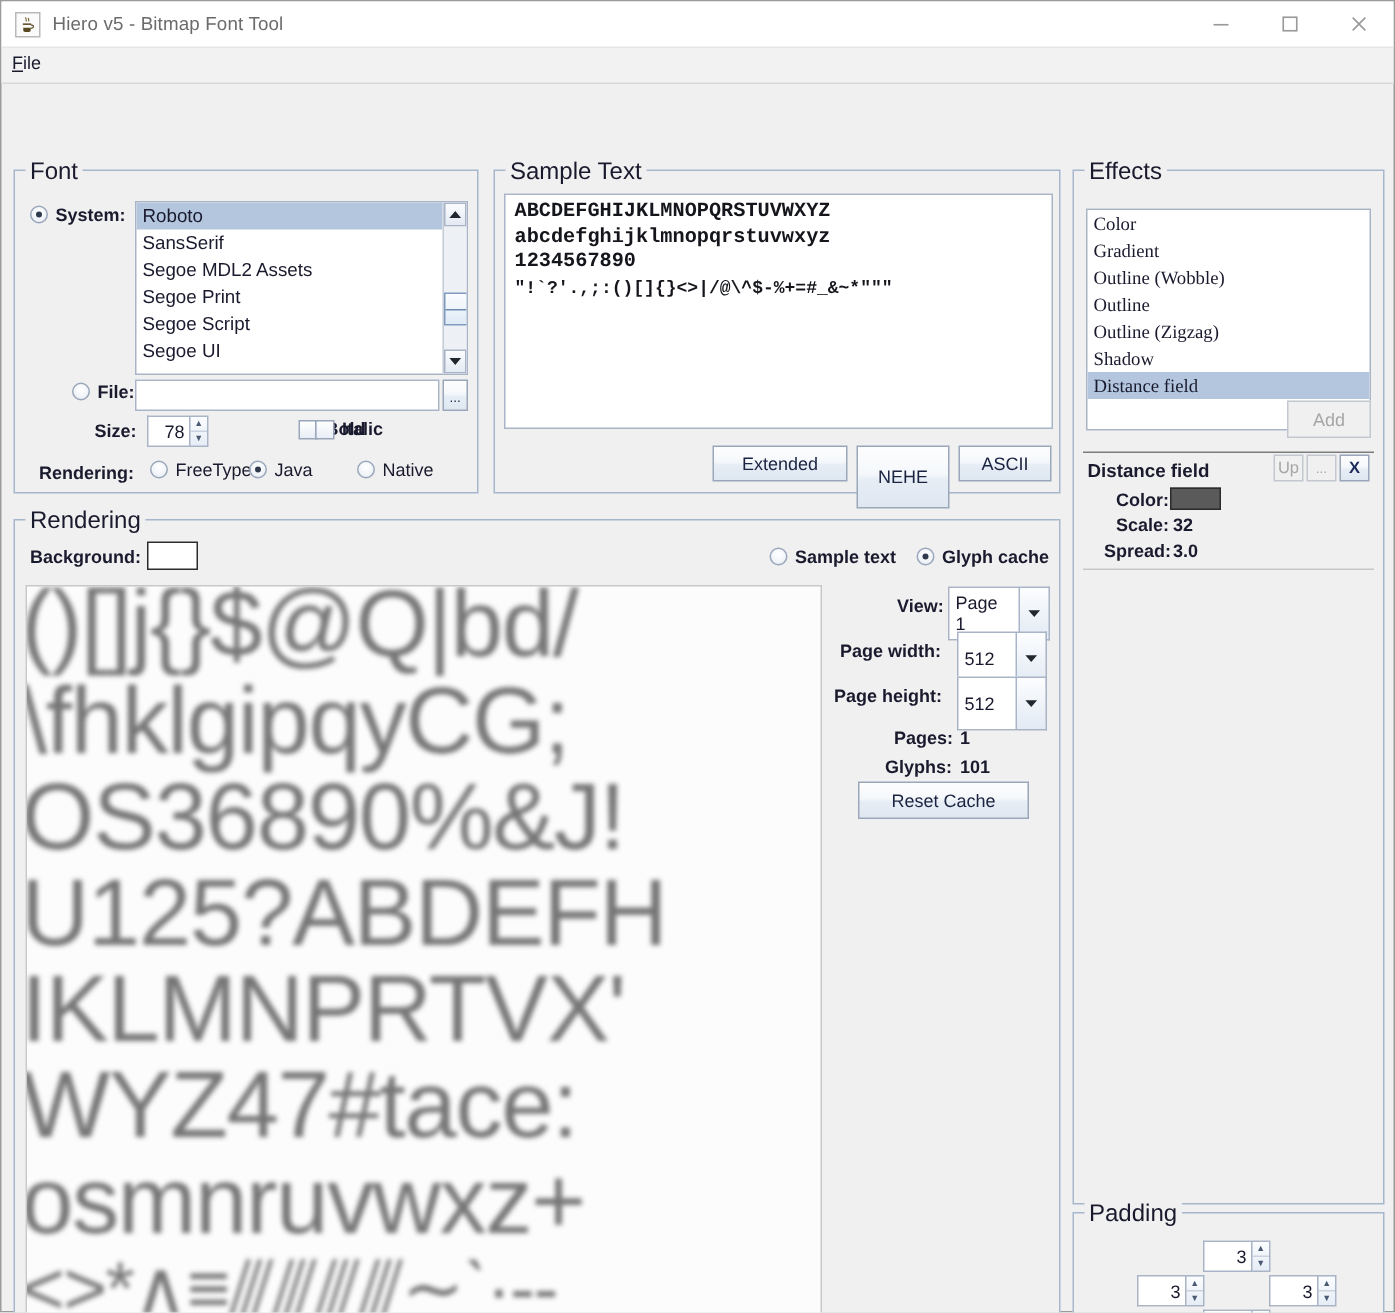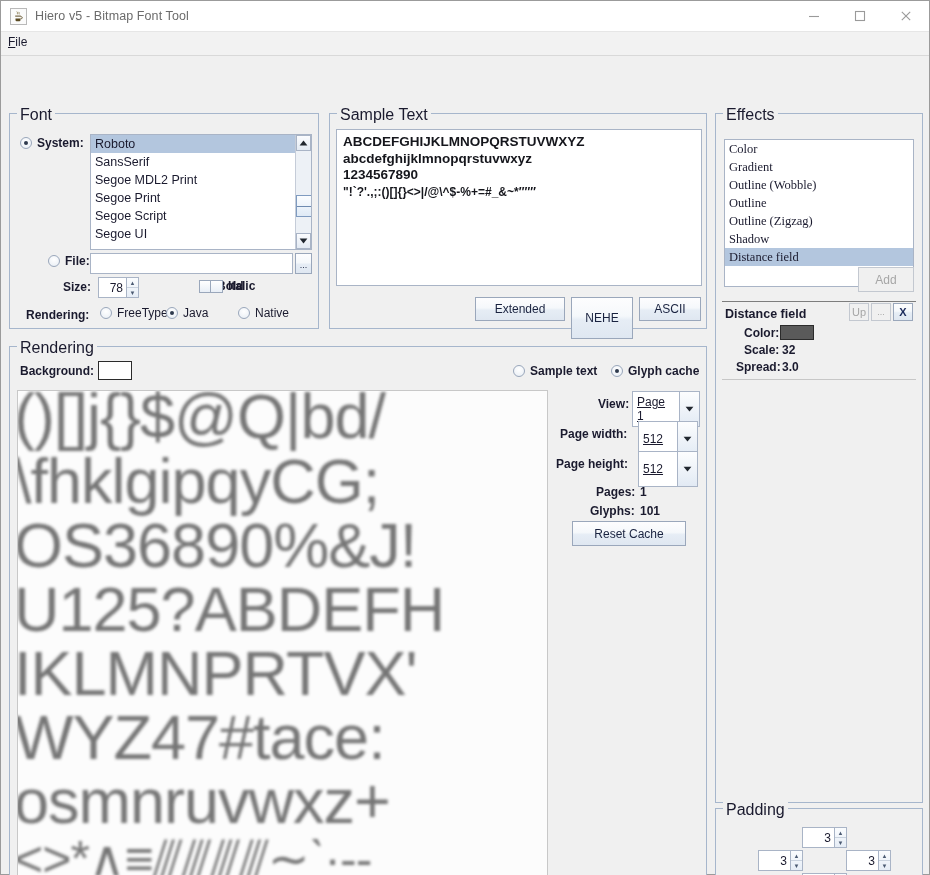--- a/index.html
+++ b/index.html
@@ -147,40 +147,40 @@
     width:13px; display:flex; flex-direction:column;
     border:1px solid #a9b4c6; background:linear-gradient(#fafcfe,#e6edf6);
   }
   .spinner .sp-arrows span {
     flex:1; display:flex; align-items:center; justify-content:center;
     font-size:6px; color:#4b5a72; line-height:1;
   }
   .spinner .sp-arrows span:first-child { border-bottom:1px solid #c9d2de; }
 
   
-  .combo { display:inline-flex; height:36px;text-decoration:underline; }
+  .combo { display:inline-flex; height:36px; }
   .combo .cb-field {
     border:1px solid #a9b4c6; background:#ffffff;
     display:flex; align-items:center; padding:0 4px;
     font-size:12px; color:#1a1a2e;
   }
   .combo .cb-arrow {
     width:20px; border:1px solid #a9b4c6; border-left:none;
     background:linear-gradient(#fcfdfe,#e2eaf4);
     display:flex; align-items:center; justify-content:center;
   }
 
   .swatch { border:1px solid #2b2b2b; }
 
   .textarea {
     border:1px solid #a9b4c6; background:#ffffff;
     padding:4px 6px; overflow:hidden;
   }
   .sample-line {
-    font-family:Liberation Sans, sans-serif;
+    font-family:Liberation Mono, monospace;
     font-weight:bold; font-size:13.5px; color:#15161c;
     line-height:16.5px; white-space:pre;
   }
 
   
   #glyph-canvas {
     position:absolute; border:1px solid #c8c8c8; background:#fcfcfc;
     overflow:hidden;
   }
   .glyph-row {
@@ -239,21 +239,21 @@
 
       <div class="radio" style="position:absolute;left:10px;top:22px;">
         <span class="radio-dot on"></span>
         <span class="lbl lbl-b">System:</span>
       </div>
 
       <div class="listbox" style="position:absolute;left:80px;top:20px;width:222px;height:116px;">
         <div style="position:absolute;left:0;top:0;right:16px;">
           <div class="list-item sel">Roboto</div>
           <div class="list-item">SansSerif</div>
-          <div class="list-item">Segoe MDL2 Print</div>
+          <div class="list-item">Segoe MDL2 Assets</div>
           <div class="list-item">Segoe Print</div>
           <div class="list-item">Segoe Script</div>
           <div class="list-item">Segoe UI</div>
         </div>
         <div class="vscroll">
           <div class="sb-btn">
             <svg width="9" height="6" viewBox="0 0 9 6">
                 <polygon points="4.5,0.6 8.4,5.4 0.6,5.4" fill="#21272f"></polygon>
               </svg>
           </div>

